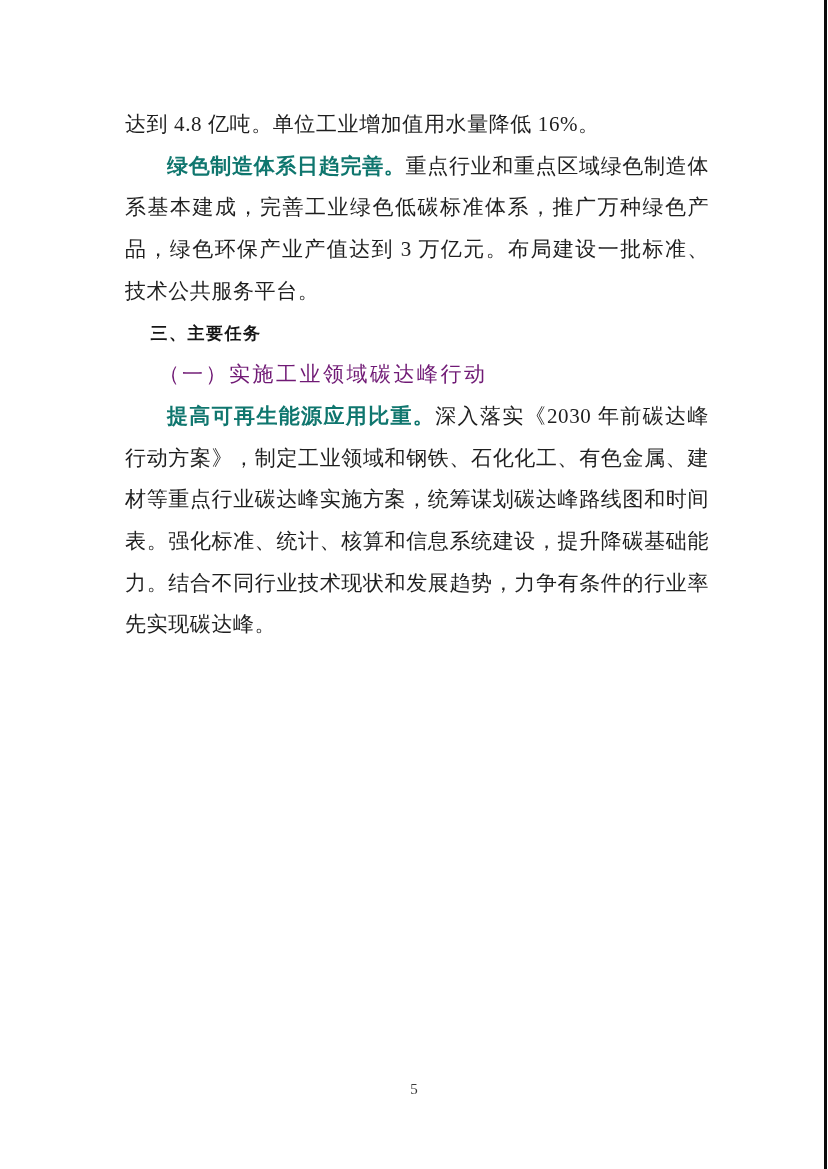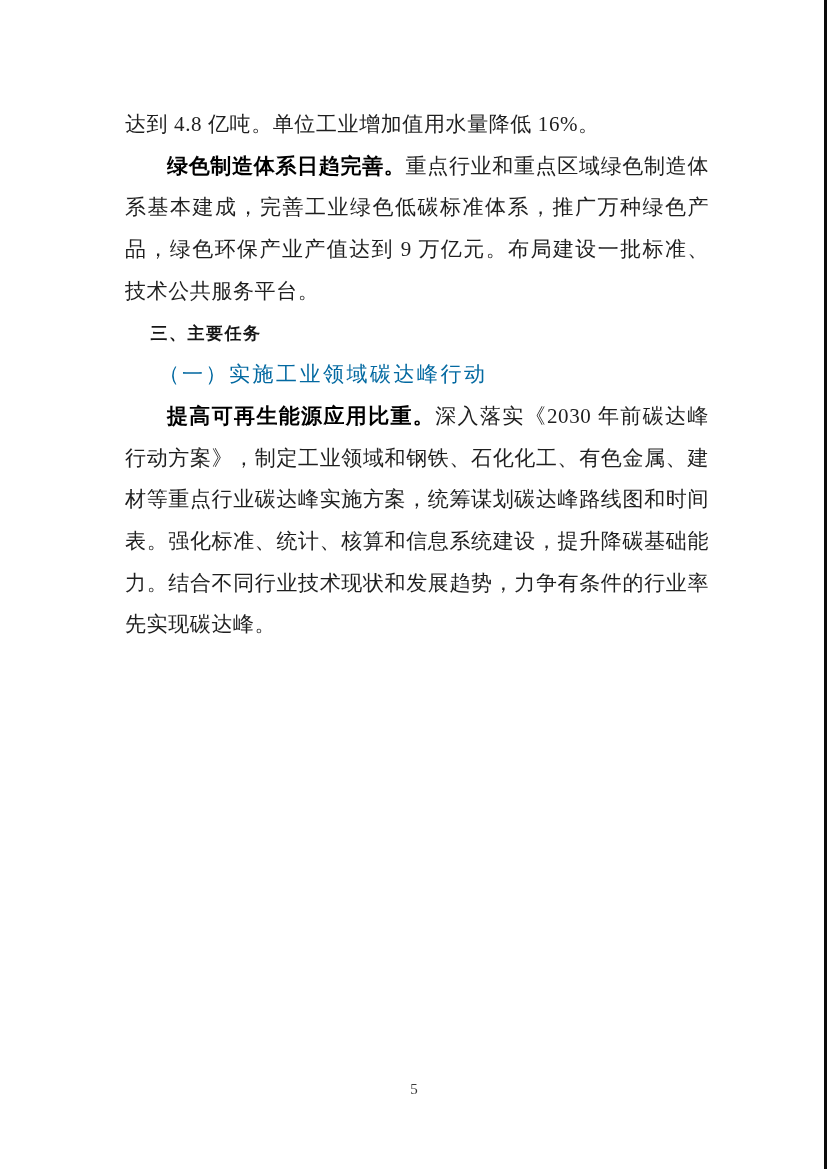--- a/index.html
+++ b/index.html
@@ -28,40 +28,40 @@
   }
   .content p {
     margin: 0;
     text-indent: 2em;
   }
   .content p.first-line-continuation {
     text-indent: 0;
   }
   .content strong {
     font-weight: bold;
-    color: #000000;
+    color: #0f766e;
   }
   .section-heading {
     margin: 0;
     font-family: "Liberation Sans", "DejaVu Sans", sans-serif;
     font-weight: bold;
     font-size: 17px;
     line-height: 41.7px;
     text-indent: 1.5em;
     letter-spacing: 1.5px;
     color: #161616;
   }
   .sub-heading {
     margin: 0;
     font-weight: normal;
     font-size: 21px;
     line-height: 41.7px;
     text-indent: 1.6em;
     letter-spacing: 2.5px;
-    color: #0369a1;
+    color: #701a75;
   }
   .page-number {
     position: absolute;
     top: 1081px;
     left: 0;
     width: 100%;
     text-align: center;
     font-size: 15px;
     color: #3a3a3a;
     letter-spacing: 0;
@@ -77,21 +77,21 @@
 </style>
 </head>
 <body>
 
 <div class="page">
 
   <div class="content">
 
     <p class="first-line-continuation">达到 4.8 亿吨。单位工业增加值用水量降低 16%。</p>
 
-    <p><strong>绿色制造体系日趋完善。</strong><span>重点行业和重点区域绿色制造体系基本建成，完善工业绿色低碳标准体系，推广万种绿色产品，绿色环保产业产值达到 9 万亿元。布局建设一批标准、技术公共服务平台。</span></p>
+    <p><strong>绿色制造体系日趋完善。</strong><span>重点行业和重点区域绿色制造体系基本建成，完善工业绿色低碳标准体系，推广万种绿色产品，绿色环保产业产值达到 3 万亿元。布局建设一批标准、技术公共服务平台。</span></p>
 
     <h2 class="section-heading">三、主要任务</h2>
 
     <h3 class="sub-heading">（一）实施工业领域碳达峰行动</h3>
 
 
     <p><strong>提高可再生能源应用比重。</strong><span>深入落实《2030 年前碳达峰行动方案》，制定工业领域和钢铁、石化化工、有色金属、建材等重点行业碳达峰实施方案，统筹谋划碳达峰路线图和时间表。强化标准、统计、核算和信息系统建设，提升降碳基础能力。结合不同行业技术现状和发展趋势，力争有条件的行业率先实现碳达峰。</span></p>
 
 
   </div>

